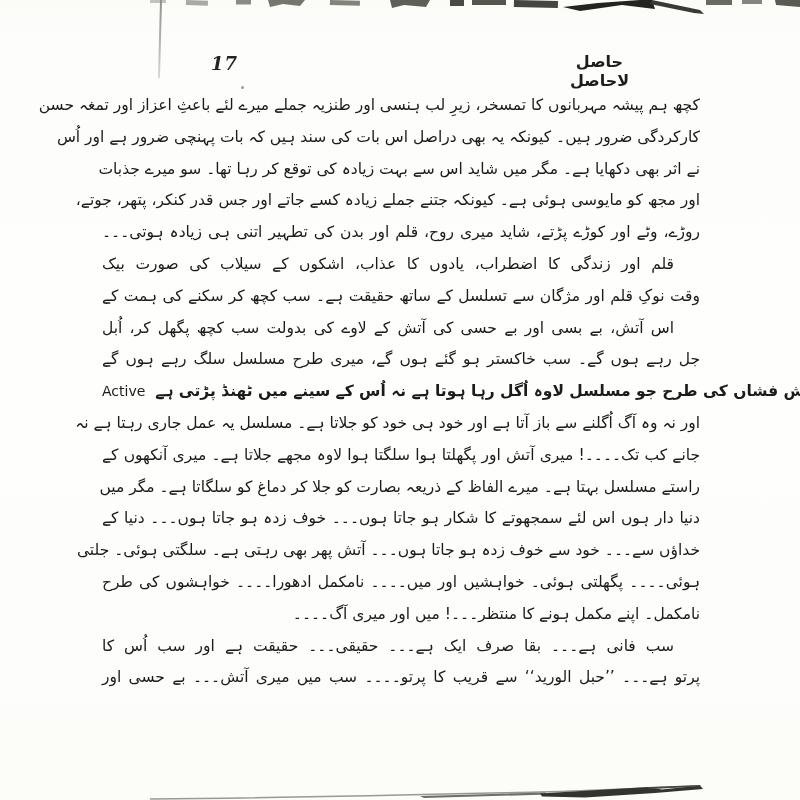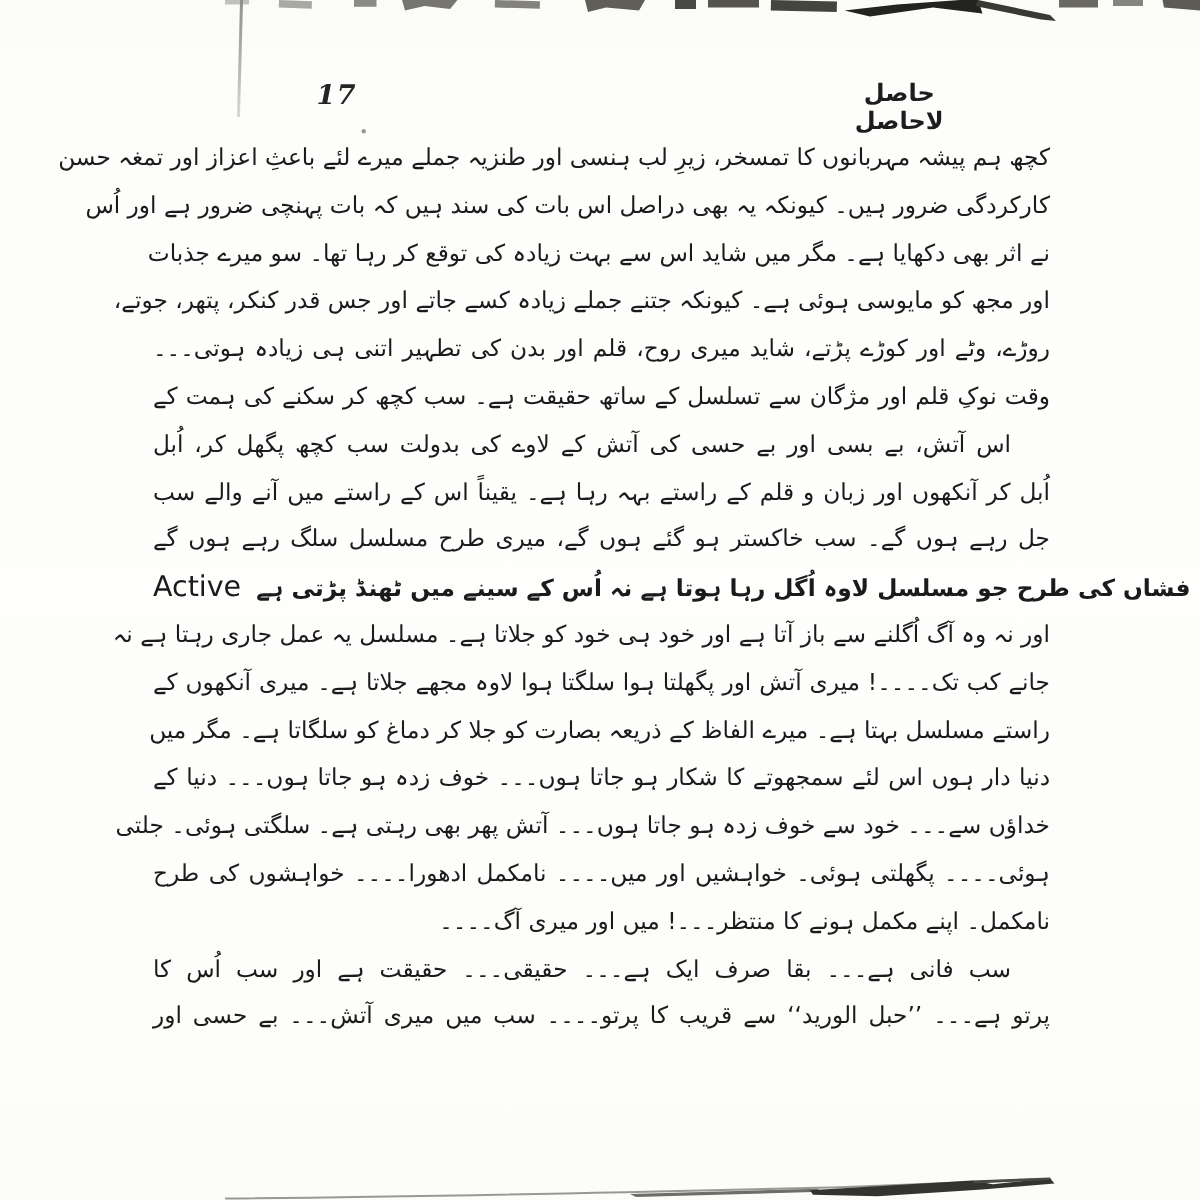--- a/index.html
+++ b/index.html
@@ -76,21 +76,21 @@
     text-align-last: right;
   }
   .text-line.with-english {
     display: flex;
     direction: ltr;
     justify-content: space-between;
     align-items: baseline;
   }
   .text-line.with-english .english-word {
     direction: ltr;
-    font-size: 19px;
+    font-size: 14px;
     color: #1b1b1b;
     flex: 0 0 auto;
   }
   .text-line.with-english .urdu-part {
     direction: rtl;
     flex: 1 1 auto;
     padding-left: 10px;
     text-align: justify;
     text-align-last: justify;
     white-space: nowrap;
@@ -139,23 +139,23 @@
   <div class="page-number">17</div>
   <div class="book-title">حاصل لاحاصل</div>
   <div class="ink-dot"></div>
 
   <div class="text-block">
     <div class="text-line">کچھ ہم پیشہ مہربانوں کا تمسخر، زیرِ لب ہنسی اور طنزیہ جملے میرے لئے باعثِ اعزاز اور تمغہ حسن</div>
     <div class="text-line">کارکردگی ضرور ہیں۔ کیونکہ یہ بھی دراصل اس بات کی سند ہیں کہ بات پہنچی ضرور ہے اور اُس</div>
     <div class="text-line">نے اثر بھی دکھایا ہے۔ مگر میں شاید اس سے بہت زیادہ کی توقع کر رہا تھا۔ سو میرے جذبات</div>
     <div class="text-line">اور مجھ کو مایوسی ہوئی ہے۔ کیونکہ جتنے جملے زیادہ کسے جاتے اور جس قدر کنکر، پتھر، جوتے،</div>
     <div class="text-line">روڑے، وٹے اور کوڑے پڑتے، شاید میری روح، قلم اور بدن کی تطہیر اتنی ہی زیادہ ہوتی۔۔۔</div>
+    <div class="text-line indent">قلم اور زندگی کا اضطراب، یادوں کا عذاب، اشکوں کے سیلاب کی صورت بیک</div>
     <div class="text-line">وقت نوکِ قلم اور مژگان سے تسلسل کے ساتھ حقیقت ہے۔ سب کچھ کر سکنے کی ہمت کے</div>
     <div class="text-line indent">اس آتش، بے بسی اور بے حسی کی آتش کے لاوے کی بدولت سب کچھ پگھل کر، اُبل</div>
-    <div class="text-line">اُبل کر آنکھوں اور زبان و قلم کے راستے بہہ رہا ہے۔ یقیناً اس کے راستے میں آنے والے سب</div>
     <div class="text-line">جل رہے ہوں گے۔ سب خاکستر ہو گئے ہوں گے، میری طرح مسلسل سلگ رہے ہوں گے</div>
     <div class="text-line with-english">
       <span class="english-word">Active</span>
       <span class="urdu-part">آتش فشاں کی طرح جو مسلسل لاوہ اُگل رہا ہوتا ہے نہ اُس کے سینے میں ٹھنڈ پڑتی ہے</span>
     </div>
     <div class="text-line">اور نہ وہ آگ اُگلنے سے باز آتا ہے اور خود ہی خود کو جلاتا ہے۔ مسلسل یہ عمل جاری رہتا ہے نہ</div>
     <div class="text-line">جانے کب تک۔۔۔۔! میری آتش اور پگھلتا ہوا سلگتا ہوا لاوہ مجھے جلاتا ہے۔ میری آنکھوں کے</div>
     <div class="text-line">راستے مسلسل بہتا ہے۔ میرے الفاظ کے ذریعہ بصارت کو جلا کر دماغ کو سلگاتا ہے۔ مگر میں</div>
     <div class="text-line">دنیا دار ہوں اس لئے سمجھوتے کا شکار ہو جاتا ہوں۔۔۔ خوف زدہ ہو جاتا ہوں۔۔۔ دنیا کے</div>
     <div class="text-line">خداؤں سے۔۔۔ خود سے خوف زدہ ہو جاتا ہوں۔۔۔ آتش پھر بھی رہتی ہے۔ سلگتی ہوئی۔ جلتی</div>

